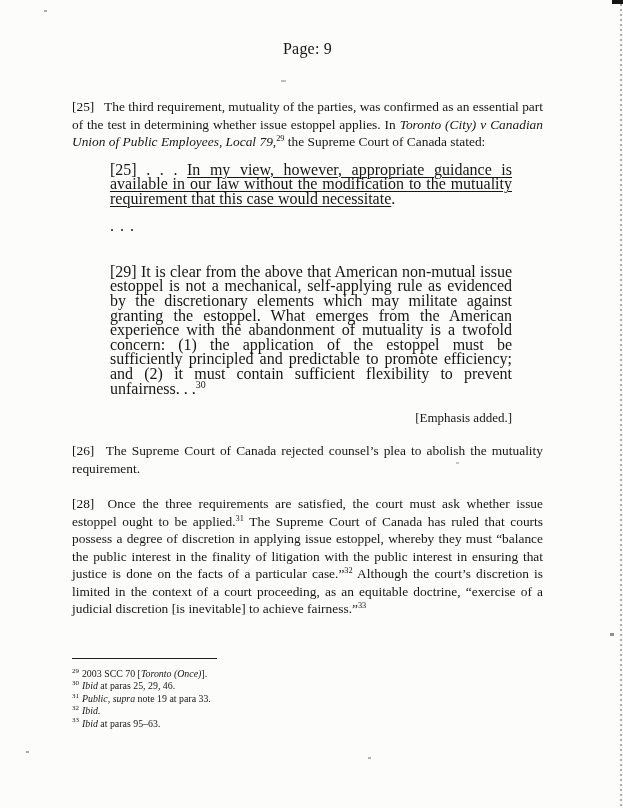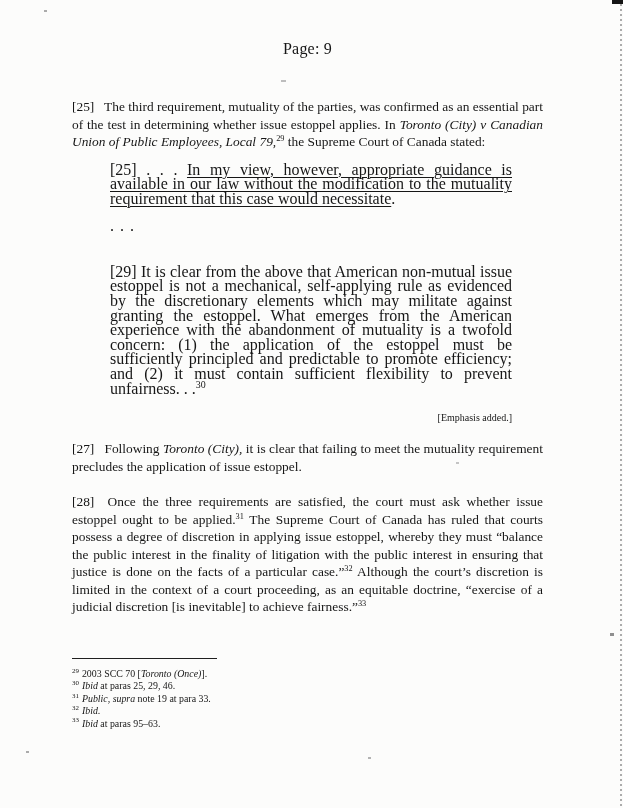--- a/index.html
+++ b/index.html
@@ -40,21 +40,21 @@
     font-size:16px;
     line-height:14.6px;
     text-align:justify;
     text-justify:inter-word;
   }
   .q1{margin-top:12px;}
   .q-ellipsis{margin-top:13px;text-align:left;letter-spacing:1px;}
   .q2{margin-top:31px;}
   .emphasis-note{
     margin-top:14px;
-    font-size:10px;
+    font-size:13px;
     line-height:16px;
     text-align:right;
   }
   .seg-italic{font-style:italic;}
   .seg-underline{text-decoration:underline;text-decoration-thickness:1px;text-underline-offset:2px;}
   .seg-sup{vertical-align:super;font-size:0.62em;line-height:0;letter-spacing:0;}
   .footnotes{
     position:absolute;
     left:72px;top:658px;width:471px;
   }
@@ -102,22 +102,22 @@
 
     <div class="body-para p25"><span>[25]  The third requirement, mutuality of the parties, was confirmed as an essential part of the test in determining whether issue estoppel applies. In </span><span class="seg-italic">Toronto (City) v Canadian Union of Public Employees, Local 79,</span><span class="seg-sup">29</span><span> the Supreme Court of Canada stated:</span></div>
 
     <div class="quote-block">
       <div class="quote-para q1"><span>[25] . . . </span><span class="seg-underline">In my view, however, appropriate guidance is available in our law without the modification to the mutuality requirement that this case would necessitate</span><span>.</span></div>
       <div class="quote-para q-ellipsis">. . .</div>
       <div class="quote-para q2"><span>[29] It is clear from the above that American non-mutual issue estoppel is not a mechanical, self-applying rule as evidenced by the discretionary elements which may militate against granting the estoppel. What emerges from the American experience with the abandonment of mutuality is a twofold concern: (1) the application of the estoppel must be sufficiently principled and predictable to promote efficiency; and (2) it must contain sufficient flexibility to prevent unfairness. . .</span><span class="seg-sup">30</span></div>
       <div class="emphasis-note">[Emphasis added.]</div>
     </div>
 
+    <div class="body-para p26"><span>[26]  The Supreme Court of Canada rejected counsel’s plea to abolish the mutuality requirement.</span></div>
 
-    <div class="body-para p27"><span>[27]  Following </span><span class="seg-italic">Toronto (City),</span><span> it is clear that failing to meet the mutuality requirement precludes the application of issue estoppel.</span></div>
 
     <div class="body-para p28"><span>[28]  Once the three requirements are satisfied, the court must ask whether issue estoppel ought to be applied.</span><span class="seg-sup">31</span><span> The Supreme Court of Canada has ruled that courts possess a degree of discretion in applying issue estoppel, whereby they must “balance the public interest in the finality of litigation with the public interest in ensuring that justice is done on the facts of a particular case.”</span><span class="seg-sup">32</span><span> Although the court’s discretion is limited in the context of a court proceeding, as an equitable doctrine, “exercise of a judicial discretion [is inevitable] to achieve fairness.”</span><span class="seg-sup">33</span></div>
 
   </div>
 
   <div class="footnotes">
     <div class="fn-separator"></div>
     <div class="fn-item">
       <span class="fn-num">29</span><span><span>2003 SCC 70 [</span><span class="seg-italic">Toronto (Once)</span><span>].</span></span>
     </div>

